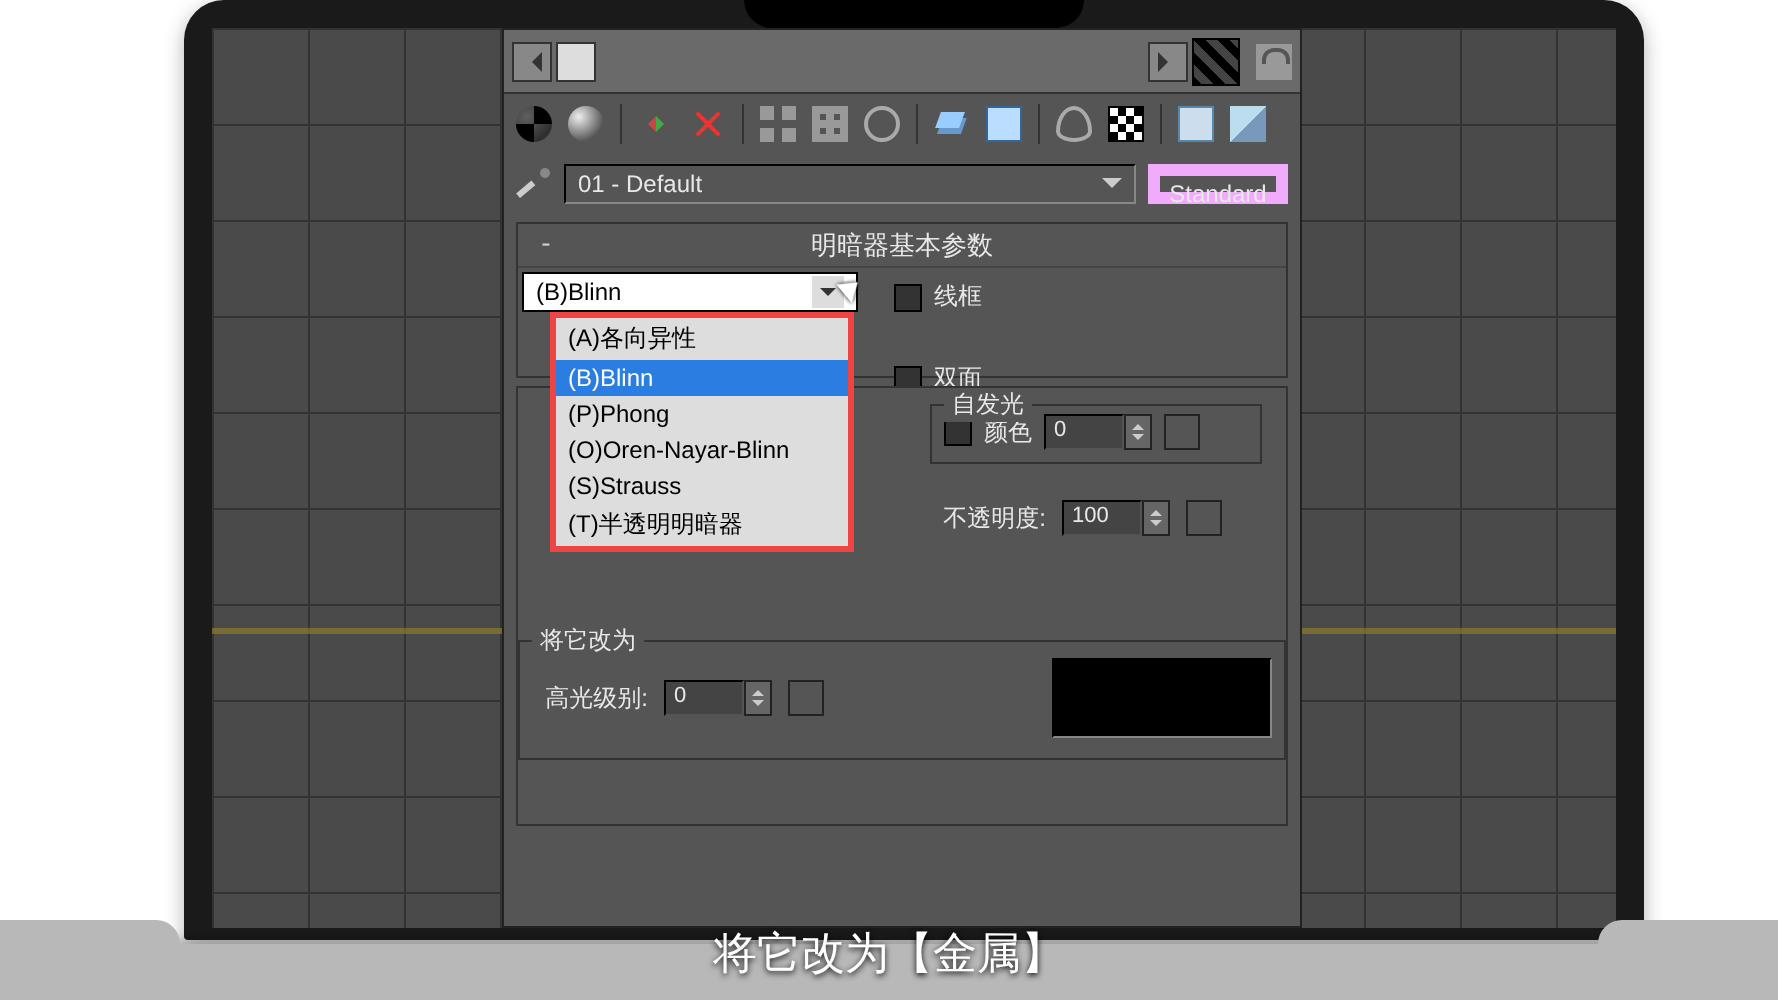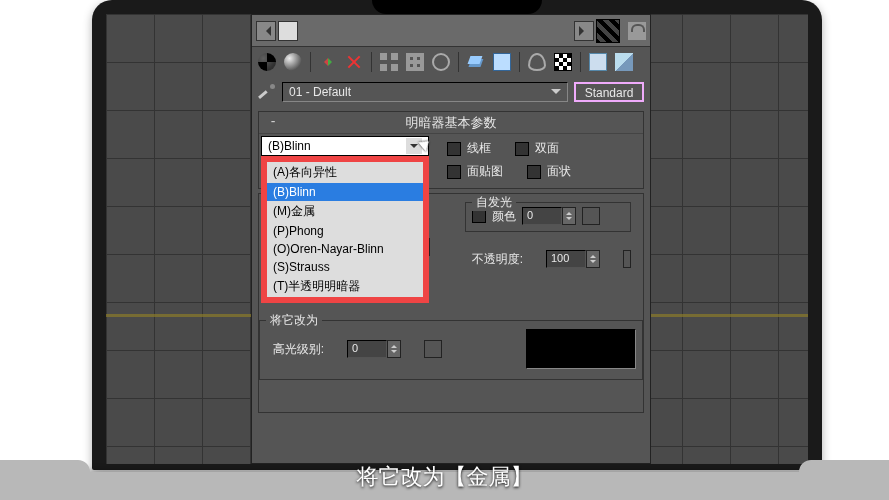--- a/index.html
+++ b/index.html
@@ -73,51 +73,51 @@
   .mat-row { height:30px; display:flex; align-items:center; padding:0 6px; gap:6px; }
   .eyedrop { width:18px; height:18px; position:relative; }
   .eyedrop:before{ content:""; position:absolute; left:2px; bottom:2px; width:10px; height:3px;
      background:#ccc; transform:rotate(-40deg); transform-origin:left bottom; }
   .eyedrop:after{ content:""; position:absolute; right:1px; top:1px; width:5px; height:5px;
      background:#888; border-radius:50%; }
   .mat-name { flex:1; height:20px; background:#555; border:1px inset #333;
               color:#e8e8e8; font-size:12px; padding:2px 6px; display:flex; align-items:center;
               justify-content:space-between; }
   .mat-name .dd { width:0;height:0;border:5px solid transparent;border-top-color:#ccc;margin-top:4px;}
-  .std-btn { width:70px; height:20px; background:#555; border:2px solid #f0abfc; color:#e8e8e8;
+  .std-btn { width:70px; height:20px; background:#555; border:6px solid #f0abfc; color:#e8e8e8;
              font-size:12px; text-align:center; line-height:18px; }
 
   .rollout { margin:4px 6px; border:1px solid #333; background:#555; position:relative; }
   .rollout-hdr { height:22px; color:#e8e8e8; font-size:13px; text-align:center; line-height:22px;
                  border-bottom:1px solid #444; position:relative; }
   .rollout-hdr .minus { position:absolute; left:8px; top:4px; width:12px; height:12px;
      color:#ccc; font-size:14px; line-height:10px; }
   .rollout-body { padding:6px 8px; color:#e8e8e8; font-size:12px; }
 
-  .chk-row { display:flex; align-items:center; gap:24px; margin-bottom:6px; }
+  .chk-row { display:flex; gap:24px; margin-bottom:6px;flex-direction:column; }
   .chk-pair { display:flex; align-items:center; gap:6px; }
   .chk { width:14px; height:14px; background:#333; border:1px solid #000; }
 
   .shader-sel { position:absolute; left:2px; top:24px; width:168px; height:20px; background:#fff;
                 border:1px solid #000; color:#000; font-size:12px; padding:2px 6px;
                 display:flex; align-items:center; }
   .shader-sel .ar { margin-left:auto; width:16px; height:16px; background:#ddd;
      display:flex; align-items:center; justify-content:center; }
   .shader-sel .ar:before { content:""; width:0;height:0;border:4px solid transparent;
      border-top-color:#333; margin-top:3px; }
   .cursor { position:absolute; left:160px; top:24px; width:14px; height:20px; z-index:30; }
   .cursor:before{ content:""; position:absolute; left:2px; top:2px; width:0; height:0;
      border-left:9px solid #fff; border-top:6px solid transparent; border-bottom:6px solid transparent;
      filter:drop-shadow(0 0 1px #000); transform:rotate(-40deg);}
-  .dd-list { position:absolute; left:2px; top:44px; width:168px; background:#ddd; color:#000;
-             font-size:12px; border:6px solid #ef4444; z-index:20; }
+  .dd-list { position:absolute; left:16px; top:44px; width:152px; background:#ddd; color:#000;
+             font-size:12px; border:3px solid #ef4444; z-index:20; }
   .dd-item { padding:2px 6px; }
   .dd-item.hi { background:#2a7de1; color:#fff; }
 
-  .param-row { display:flex; align-items:center; gap:23px; margin:4px 0; }
+  .param-row { display:flex; align-items:center; gap:8px; margin:4px 0; }
   .swatch { width:40px; height:18px; background:#555; border:1px inset #000; }
   .swatch.lg { width:58px; }
   .mini-btn { width:18px; height:18px; background:#555; border:1px solid #222; }
   .field-lbl { min-width:58px; text-align:right; }
   .spinner { display:flex; align-items:center; }
   .spin-val { width:40px; height:18px; background:#444; border:1px inset #000; color:#e8e8e8;
               font-size:11px; padding:1px 4px; }
   .spin-btns { width:14px; height:18px; background:#666; border:1px solid #222;
                display:flex; flex-direction:column; }
   .spin-btns span { flex:1; display:flex; align-items:center; justify-content:center; }
@@ -226,21 +226,20 @@
         </div>
 
         <div class="shader-sel">
           <span>(B)Blinn</span>
           <span class="ar"></span>
         </div>
         <div class="cursor"></div>
         <div class="dd-list">
           <div class="dd-item">(A)各向异性</div>
           <div class="dd-item hi">(B)Blinn</div>
-          <div class="dd-item">(M)金属</div>
           <div class="dd-item">(P)Phong</div>
           <div class="dd-item">(O)Oren-Nayar-Blinn</div>
           <div class="dd-item">(S)Strauss</div>
           <div class="dd-item">(T)半透明明暗器</div>
         </div>
       </div>
 
       <div class="rollout" style="min-height:220px;">
         <div class="rollout-body" style="position:relative; height:190px;">
 

